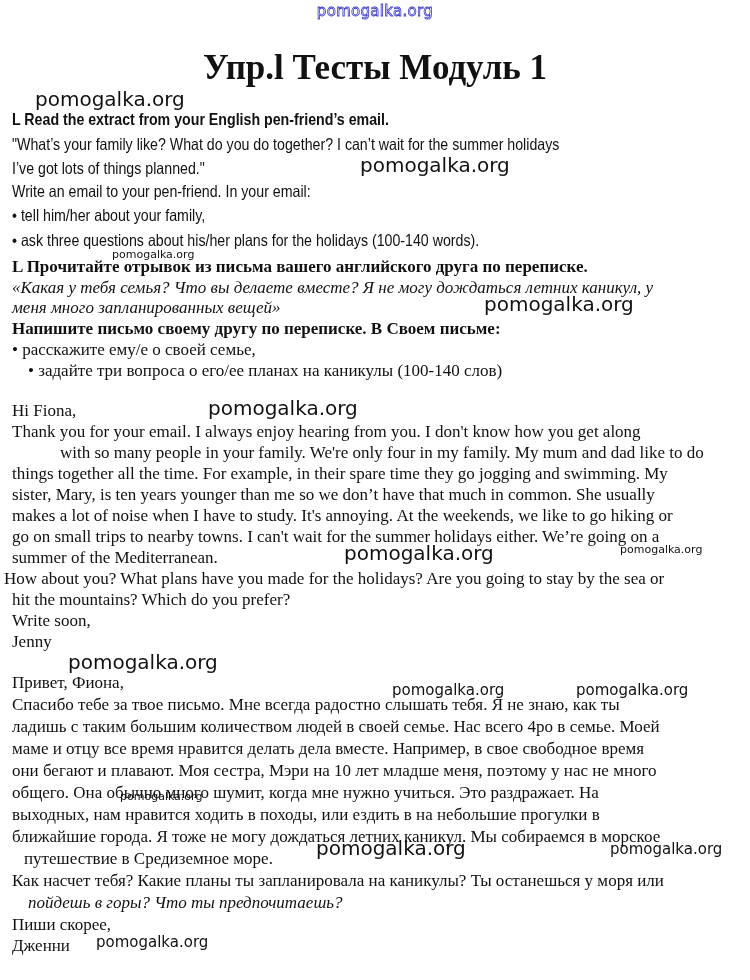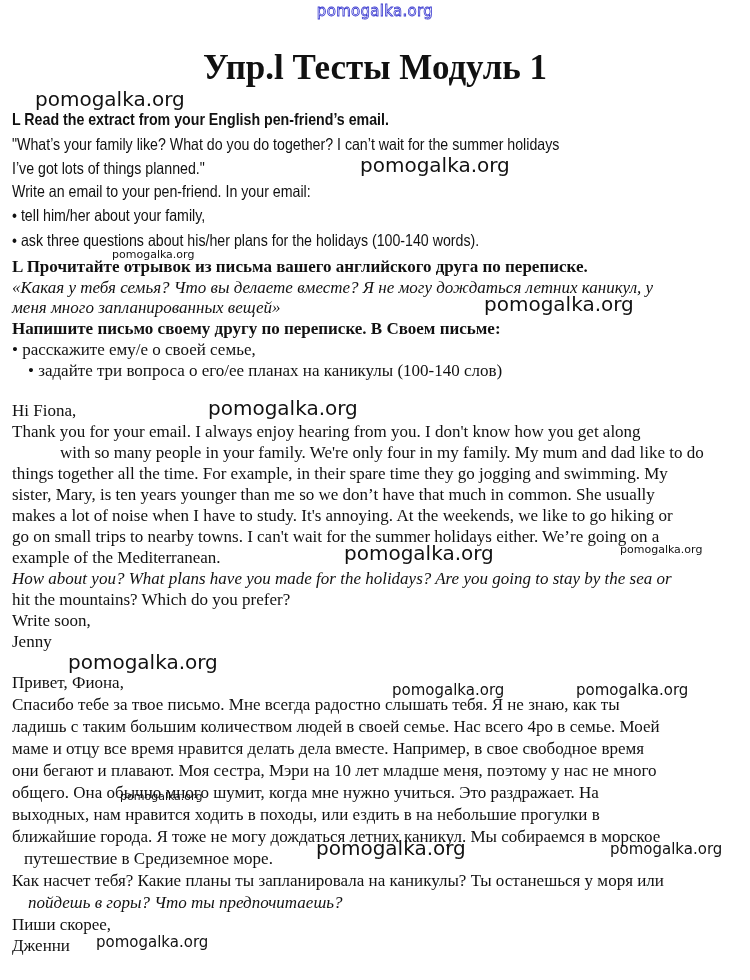--- a/index.html
+++ b/index.html
@@ -43,24 +43,24 @@
 <div class="abs ser" style="left:12px;top:361px;margin-left:16px;">• задайте три вопроса о его/ее планах на каникулы (100-140 слов)</div>
 
 <div class="abs ser" style="left:12px;top:401px;">Hi Fiona,</div>
 <div class="abs wm wm-lg" style="left:208px;top:396px;">pomogalka.org</div>
 <div class="abs ser" style="left:12px;top:422px;">Thank you for your email. I always enjoy hearing from you. I don't know how you get along</div>
 <div class="abs ser" style="left:12px;top:443px;margin-left:48px;">with so many people in your family. We're only four in my family. My mum and dad like to do</div>
 <div class="abs ser" style="left:12px;top:464px;">things together all the time. For example, in their spare time they go jogging and swimming. My</div>
 <div class="abs ser" style="left:12px;top:485px;">sister, Mary, is ten years younger than me so we don’t have that much in common. She usually</div>
 <div class="abs ser" style="left:12px;top:506px;">makes a lot of noise when I have to study. It's annoying. At the weekends, we like to go hiking or</div>
 <div class="abs ser" style="left:12px;top:527px;">go on small trips to nearby towns. I can't wait for the summer holidays either. We’re going on a</div>
-<div class="abs ser" style="left:12px;top:548px;">example of the Mediterranean.</div>
+<div class="abs ser" style="left:12px;top:548px;">summer of the Mediterranean.</div>
 <div class="abs wm wm-lg" style="left:344px;top:541px;">pomogalka.org</div>
 <div class="abs wm wm-sm" style="left:620px;top:543px;">pomogalka.org</div>
-<div class="abs ser" style="left:12px;top:569px;font-style:italic;">How about you? What plans have you made for the holidays? Are you going to stay by the sea or</div>
+<div class="abs ser" style="left:4px;top:569px;">How about you? What plans have you made for the holidays? Are you going to stay by the sea or</div>
 <div class="abs ser" style="left:12px;top:590px;">hit the mountains? Which do you prefer?</div>
 <div class="abs ser" style="left:12px;top:611px;">Write soon,</div>
 <div class="abs ser" style="left:12px;top:632px;">Jenny</div>
 <div class="abs wm wm-lg" style="left:68px;top:650px;">pomogalka.org</div>
 
 <div class="abs ser" style="left:12px;top:673px;">Привет, Фиона,</div>
 <div class="abs wm wm-md" style="left:392px;top:681px;">pomogalka.org</div>
 <div class="abs wm wm-md" style="left:576px;top:681px;">pomogalka.org</div>
 <div class="abs ser" style="left:12px;top:695px;">Спасибо тебе за твое письмо. Мне всегда радостно слышать тебя. Я не знаю, как ты</div>
 <div class="abs ser" style="left:12px;top:717px;">ладишь с таким большим количеством людей в своей семье. Нас всего 4ро в семье. Моей</div>

